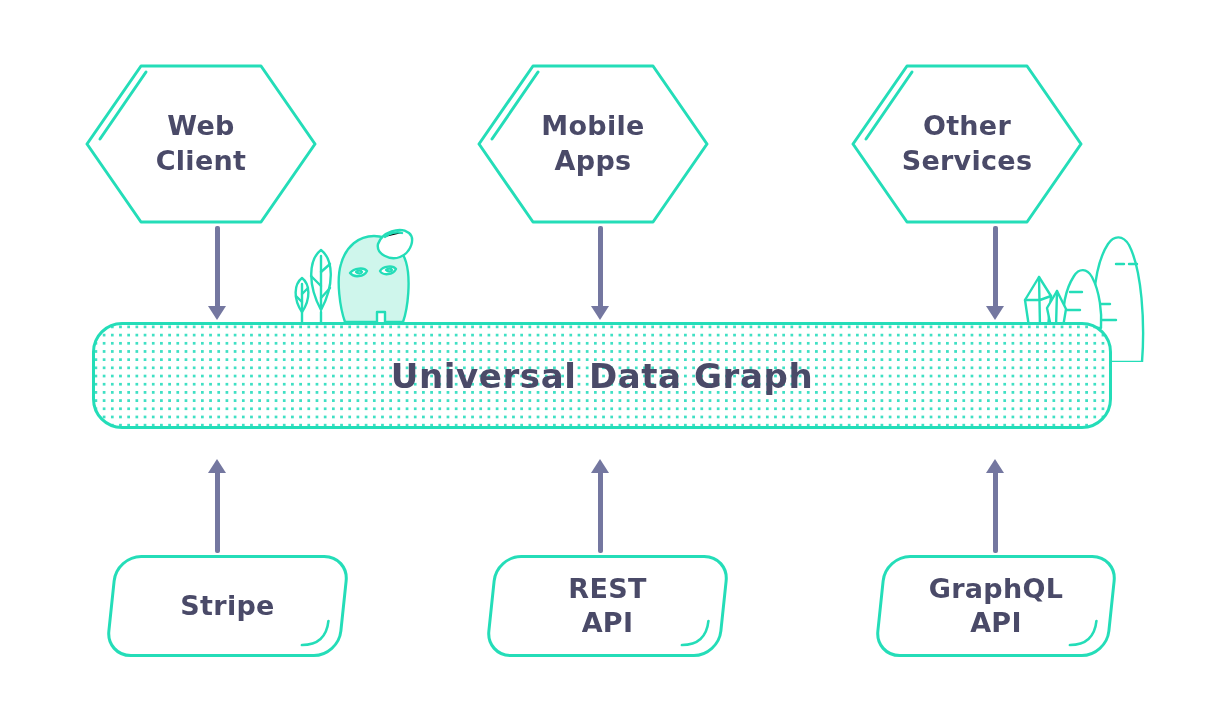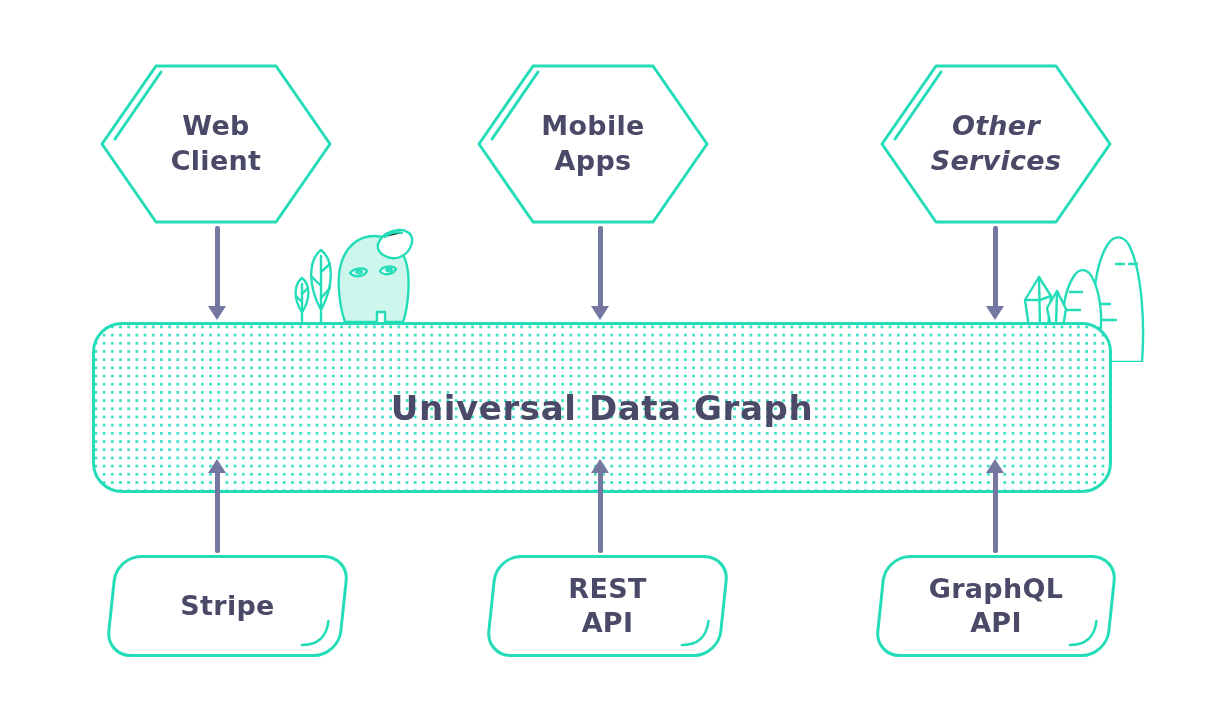--- a/index.html
+++ b/index.html
@@ -18,21 +18,21 @@
   
   .arrow{position:absolute;z-index:3;}
   .arrow .line{position:absolute;left:7px;width:5px;background:#7477a0;border-radius:2px;}
   .arrow .head{position:absolute;width:0;height:0;left:0;}
   .arrow.down .line{top:0;height:82px;}
   .arrow.down .head{top:80px;border-left:9.5px solid transparent;border-right:9.5px solid transparent;border-top:14px solid #7477a0;}
   .arrow.up .line{top:12px;height:82px;}
   .arrow.up .head{top:0;border-left:9.5px solid transparent;border-right:9.5px solid transparent;border-bottom:14px solid #7477a0;}
   
   .hub{
-    position:absolute;left:92px;top:322px;width:1020px;height:171px;z-index:2;
+    position:absolute;left:92px;top:322px;width:1020px;height:107px;z-index:2;
     box-sizing:border-box;border:3px solid #24ddb8;border-radius:30px;
     background-color:#ffffff;
     background-image:radial-gradient(circle,#40e0c4 1.45px,rgba(255,255,255,0) 1.6px);
     background-size:8.2px 8.2px;background-position:5px 6px;
     display:flex;align-items:center;justify-content:center;
   }
   .hub-label{
     font-size:34px;font-weight:600;color:#4a4a68;letter-spacing:.6px;
     background:rgba(255,255,255,0.0);padding:0 10px;
   }
@@ -49,39 +49,39 @@
   }
   .corner-accent{position:absolute;right:10px;bottom:7px;}
   
   .deco{position:absolute;z-index:1;}
 </style>
 </head>
 <body>
 
 <div class="canvas">
 
-  <div class="hex-node" style="left:99px;top:63px;">
+  <div class="hex-node" style="left:84px;top:63px;">
     <svg width="234" height="162" viewBox="0 0 234 162">
       <polygon points="3,81 57,3 177,3 231,81 177,159 57,159" fill="#ffffff" stroke="#24ddb8" stroke-width="3" stroke-linejoin="round"></polygon>
       <line x1="16" y1="76" x2="62" y2="9" stroke="#24ddb8" stroke-width="3" stroke-linecap="round"></line>
     </svg>
     <div class="hex-label">Web
 Client</div>
   </div>
 
   <div class="hex-node" style="left:476px;top:63px;">
     <svg width="234" height="162" viewBox="0 0 234 162">
       <polygon points="3,81 57,3 177,3 231,81 177,159 57,159" fill="#ffffff" stroke="#24ddb8" stroke-width="3" stroke-linejoin="round"></polygon>
       <line x1="16" y1="76" x2="62" y2="9" stroke="#24ddb8" stroke-width="3" stroke-linecap="round"></line>
     </svg>
     <div class="hex-label">Mobile
 Apps</div>
   </div>
 
-  <div class="hex-node" style="left:879px;top:63px;font-style:italic;">
+  <div class="hex-node" style="left:850px;top:63px;">
     <svg width="234" height="162" viewBox="0 0 234 162">
       <polygon points="3,81 57,3 177,3 231,81 177,159 57,159" fill="#ffffff" stroke="#24ddb8" stroke-width="3" stroke-linejoin="round"></polygon>
       <line x1="16" y1="76" x2="62" y2="9" stroke="#24ddb8" stroke-width="3" stroke-linecap="round"></line>
     </svg>
     <div class="hex-label">Other
 Services</div>
   </div>
 
   <div class="arrow down" style="left:208px;top:226px;">
       <div class="line"></div>

